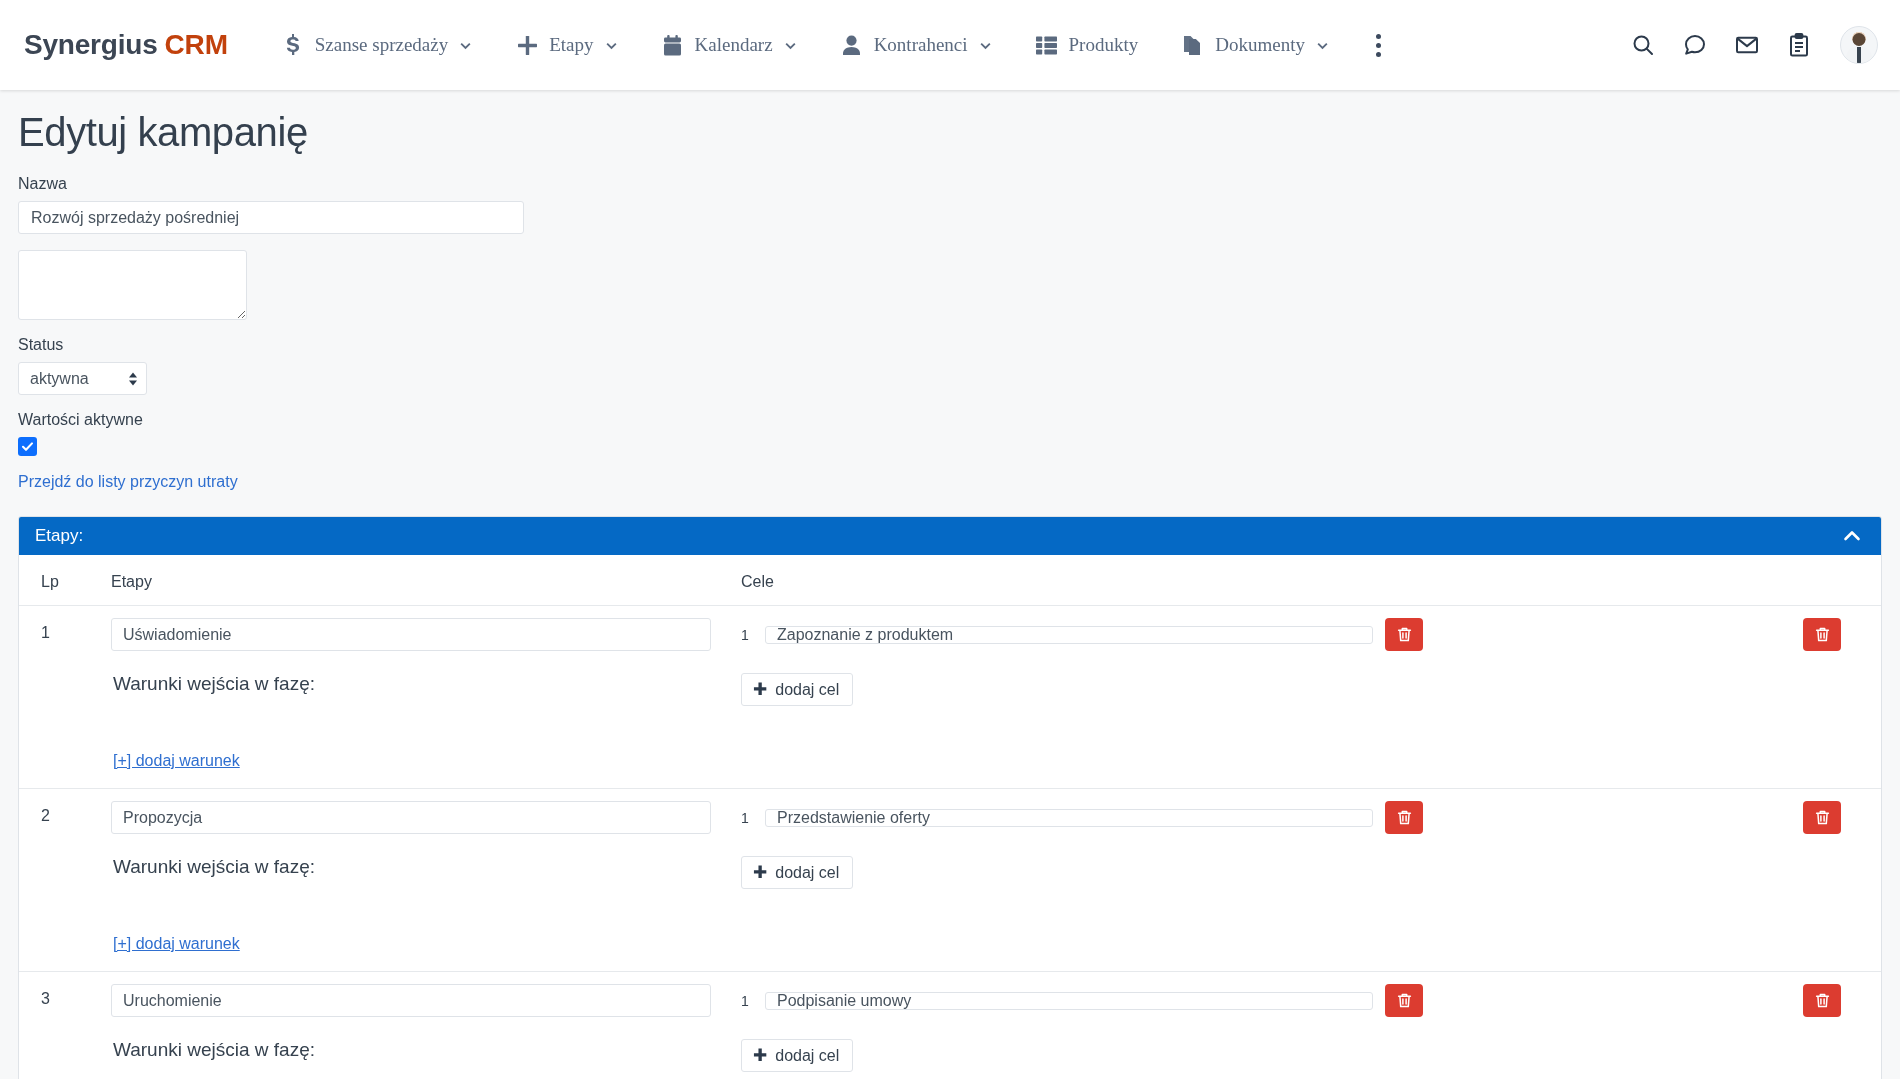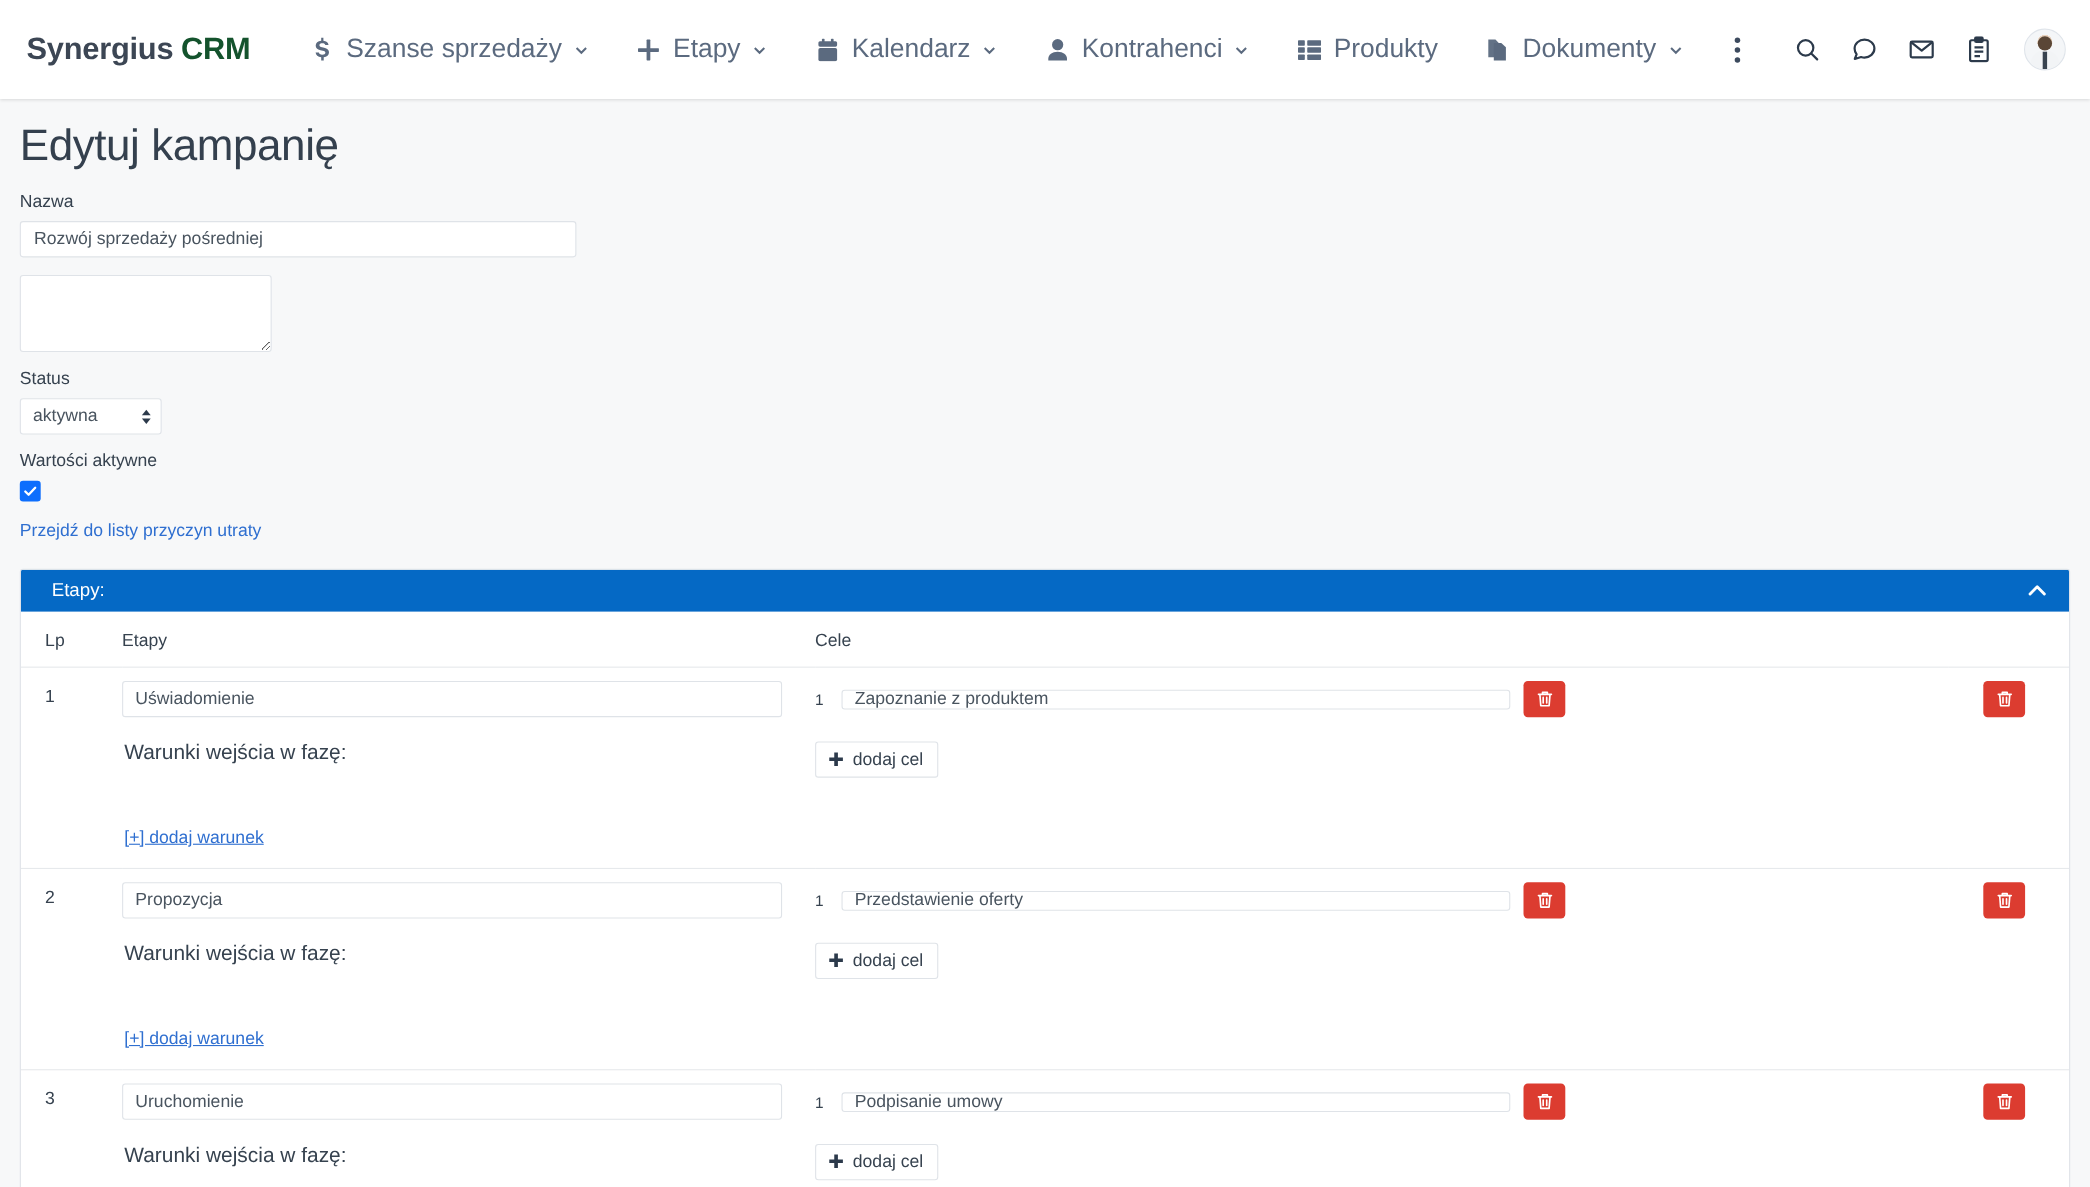--- a/index.html
+++ b/index.html
@@ -25,33 +25,34 @@
     z-index: 10;
   }
   .brand {
     font-size: 28px;
     font-weight: bold;
     letter-spacing: -0.2px;
     white-space: nowrap;
     margin-right: 40px;
   }
   .brand .b-syn { color: #3c4654; }
-  .brand .b-crm { color: #14532d; margin-left: 7px; }
+  .brand .b-crm { color: #c2410c; margin-left: 7px; }
 
   .nav-items { display: flex; align-items: center; flex: 1; }
   .nav-item {
     display: flex;
     align-items: center;
     gap: 11px;
     padding: 10px 14px;
     margin-right: 16px;
     color: #5b6a7f;
-    font-size: 24px;
+    font-size: 19px;
     cursor: pointer;
     white-space: nowrap;
+    font-family: Liberation Serif, serif;
   }
   .nav-ico { display: inline-flex; align-items: center; justify-content: center; width: 22px; height: 22px; color: #5b6a7f; }
   .nav-ico svg { display: block; }
   .caret { width: 13px; height: 13px; color: #5b6a7f; }
 
   .dots-btn {
     width: 40px; height: 42px;
     display: flex; flex-direction: column;
     align-items: center; justify-content: center;
     gap: 4px; cursor: pointer; margin-right: 14px;
@@ -166,21 +167,21 @@
     border-radius: 3px;
     background: #fff;
     overflow: hidden;
   }
   .panel-head {
     background: #0569c5;
     color: #fff;
     height: 38px;
     display: flex;
     align-items: center;
-    padding: 0 18px 0 28px;
+    padding: 0 18px 0 16px;
     font-size: 17px;
     cursor: pointer;
   }
   .panel-head .collapse-ico { margin-left: auto; display: flex; }
   .panel-body { padding: 0 0 10px 0; }
 
   
   table.stages { width: 100%; border-collapse: collapse; }
   table.stages th {
     text-align: left;

